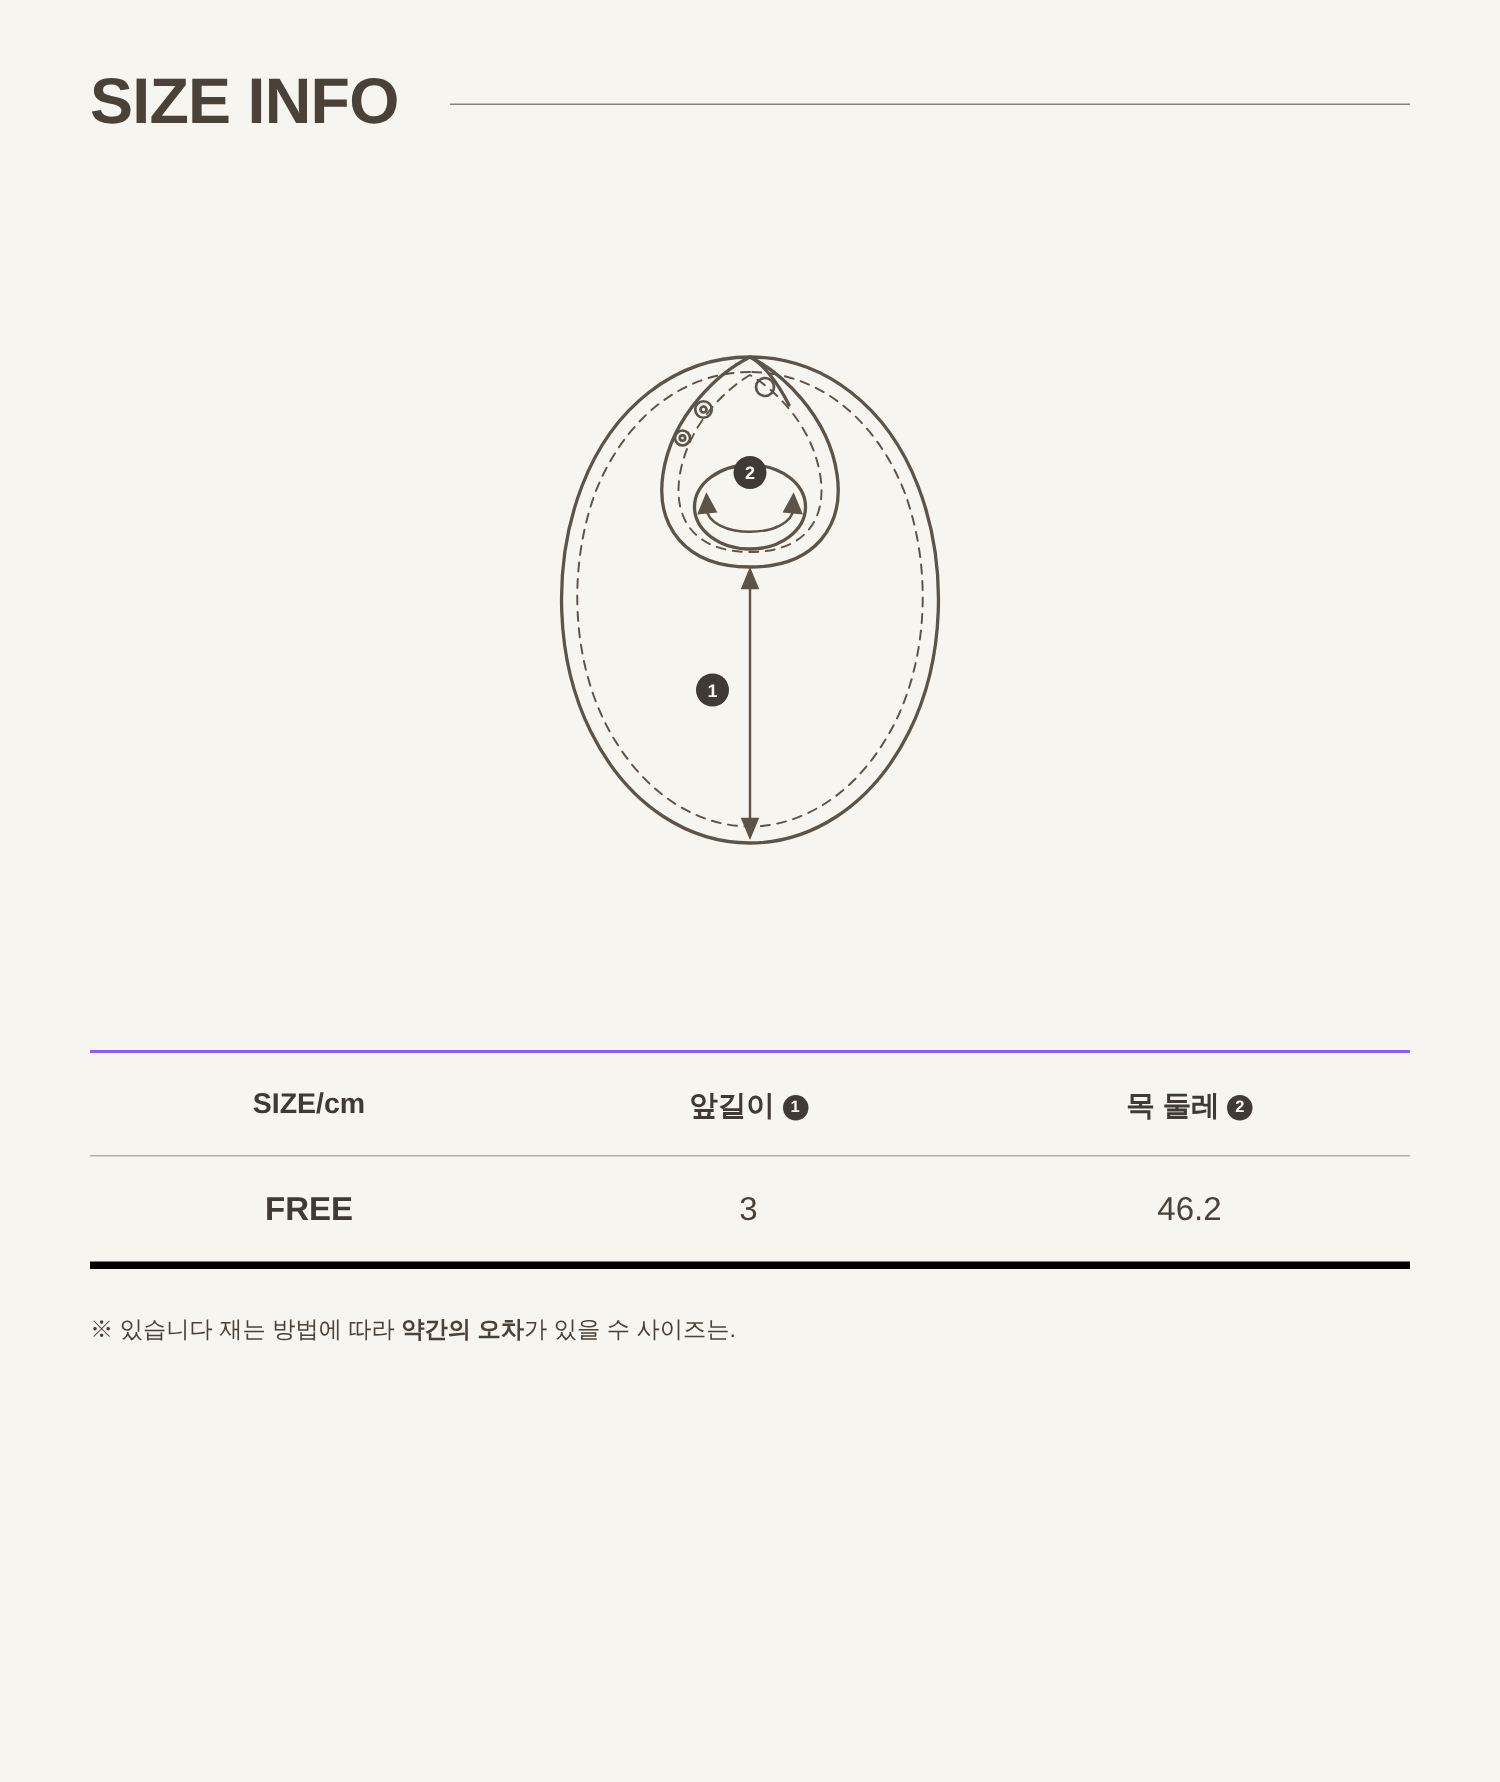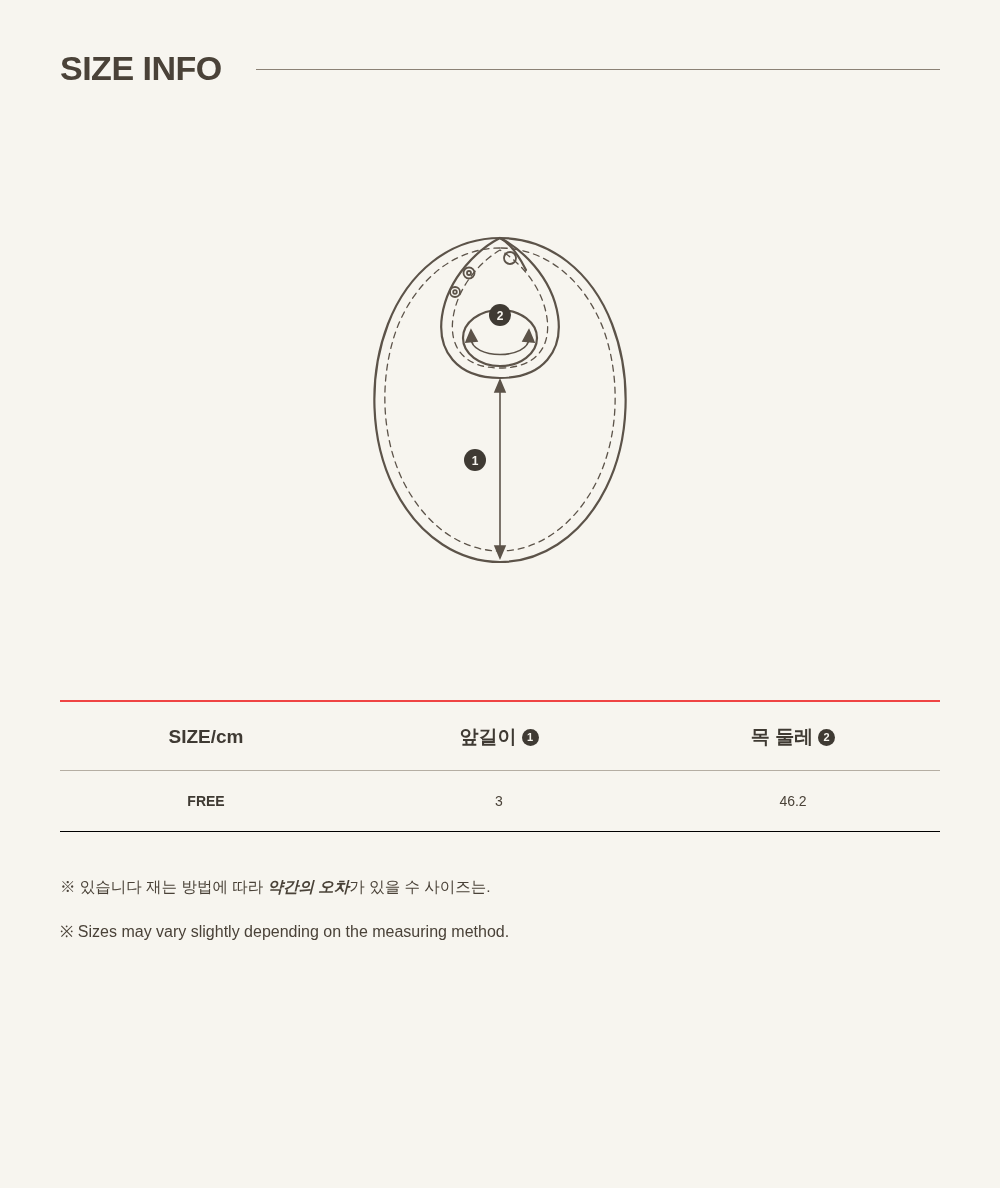--- a/index.html
+++ b/index.html
@@ -26,21 +26,21 @@
   .header {
     position: absolute;
     left: 60px;
     top: 42px;
     width: 880px;
     height: 52px;
     display: flex;
     align-items: center;
   }
   .header-title {
-    font-size: 34px;
+    font-size: 43px;
     font-weight: bold;
     letter-spacing: -0.5px;
     color: #4a4238;
     white-space: nowrap;
   }
   .header-rule {
     flex: 1;
     height: 1px;
     background: #8b8175;
     margin-left: 34px;
@@ -64,28 +64,28 @@
     width: 880px;
     border-collapse: collapse;
     table-layout: fixed;
   }
   .size-table thead th {
     font-size: 19px;
     font-weight: bold;
     color: #3f3a33;
     padding: 22px 0 20px 0;
     text-align: center;
-    border-top: 2px solid #ef4444;
+    border-top: 2px solid #8b5cf6;
     border-bottom: 1px solid #b5aea3;
   }
   .size-table tbody td {
-    font-size: 14px;
+    font-size: 22px;
     padding: 22px 0 22px 0;
     text-align: center;
-    border-bottom: 1px solid #000000;
+    border-bottom: 5px solid #000000;
     color: #4a4238;
   }
   .size-table tbody td.label-cell {
     font-weight: bold;
     color: #3f3a33;
   }
   .col-size  { width: 292px; }
   .col-a     { width: 294px; }
   .col-b     { width: 294px; }
 
@@ -110,21 +110,21 @@
     left: 60px;
     top: 872px;
     width: 880px;
   }
   .note-line {
     font-size: 15.5px;
     line-height: 30px;
     color: #4a4238;
     white-space: nowrap;
   }
-  .note-line b { font-weight: bold; font-style: italic; }
+  .note-line b { font-weight: bold; }
   .notes-en {
     margin-top: 15px;
   }
   .note-line-en {
     font-size: 16px;
     line-height: 30px;
     color: #4a4238;
     white-space: nowrap;
   }
   .note-indent { padding-left: 14px; }
@@ -232,17 +232,16 @@
         <td>46.2</td>
       </tr>
     </tbody>
   </table>
 
   <div class="notes">
     <div class="note-line">
       <span>※ 있습니다 재는 방법에 따라 </span><b>약간의 오차</b><span>가 있을 수 사이즈는.</span>
     </div>
     <div class="notes-en">
-      <div class="note-line-en">※ Sizes may vary slightly depending on the measuring method.</div>
     </div>
   </div>
 
 </div>
 
 </body></html>

